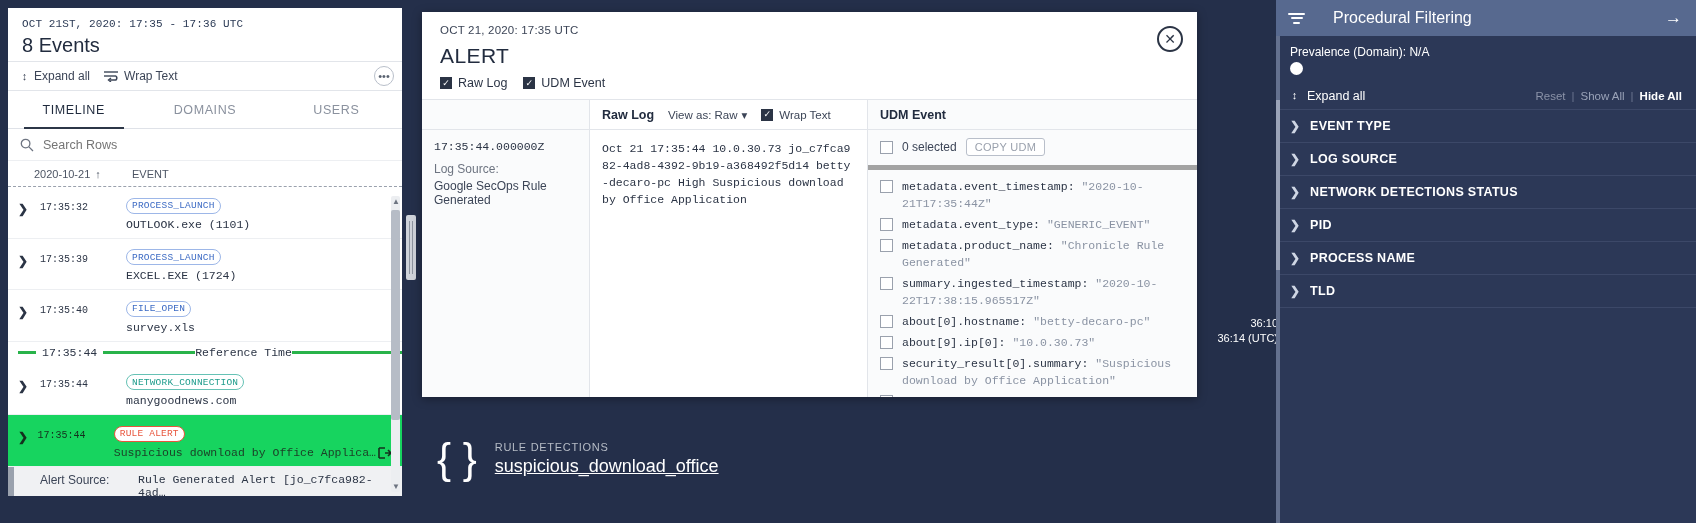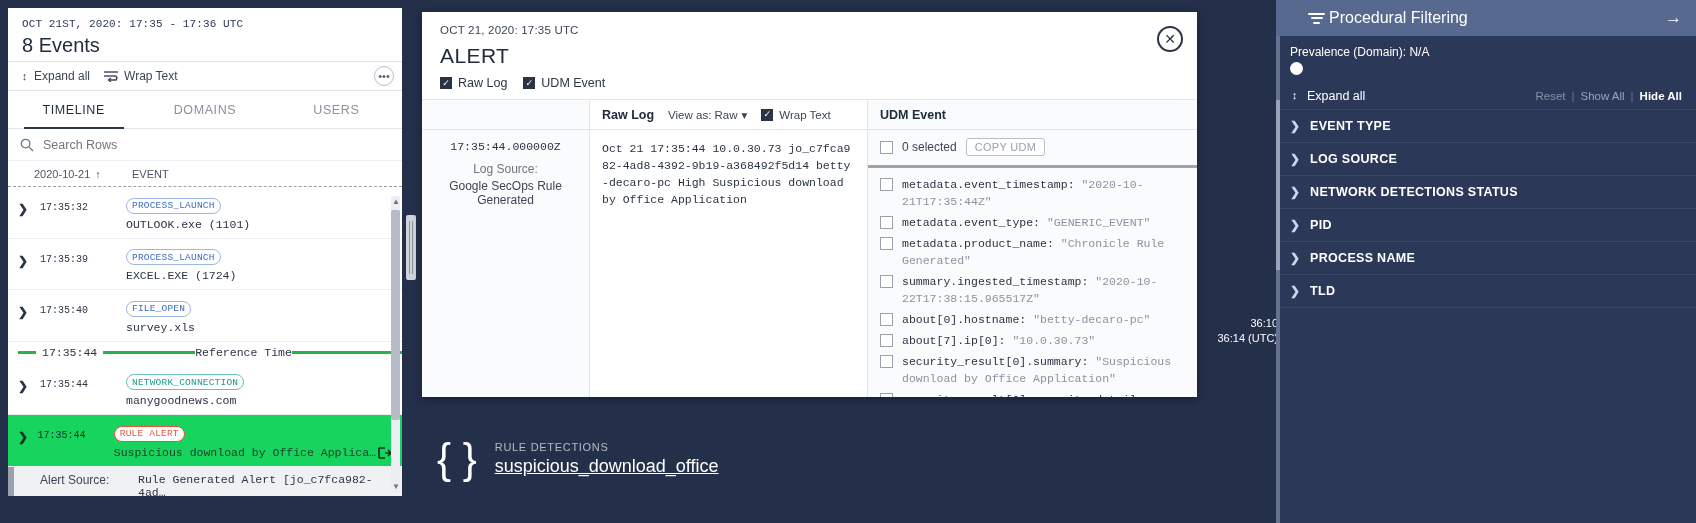--- a/index.html
+++ b/index.html
@@ -145,37 +145,37 @@
     display:flex; align-items:center; justify-content:center;
     color:#fff; font-size:9px; line-height:1;
   }
   #close-btn {
     position:absolute; right:14px; top:14px; width:26px; height:26px;
     border:2px solid #2b3445; border-radius:50%;
     display:flex; align-items:center; justify-content:center;
     font-size:14px; color:#2b3445; cursor:pointer; line-height:1;
   }
   #modal-body { flex:1; display:flex; border-top:1px solid #e2e5ea; overflow:hidden; }
-  .col-meta { width:168px; border-right:1px solid #e2e5ea; background:#fafbfc;text-align:center; }
+  .col-meta { width:168px; border-right:1px solid #e2e5ea; background:#fafbfc; }
   .col-raw  { width:278px; border-right:1px solid #e2e5ea; background:#fff; }
   .col-udm  { flex:1; background:#fafbfc; }
   .col-head-bar {
     height:30px; display:flex; align-items:center; padding:0 12px; gap:14px;
     border-bottom:1px solid #e2e5ea; font-size:12.5px; font-weight:bold; color:#222c3f;
   }
   .col-head-bar .sub { font-weight:normal; color:#3c4557; font-size:11.5px; display:flex; align-items:center; gap:4px;}
   .col-body { padding:10px 12px; }
   .meta-ts { font-family:"Liberation Mono", monospace; font-size:11.5px; color:#2b3445; }
   .meta-lbl { font-size:12px; color:#6d7481; margin-top:9px; }
   .meta-val { font-size:12px; color:#3c4557; margin-top:3px; }
   .raw-text {
     font-family:"Liberation Mono", monospace; font-size:11.5px; color:#2b3445;
     line-height:17px; word-break:break-all;
   }
-  .udm-top { display:flex; align-items:center; gap:9px; padding:8px 12px 9px 12px; border-bottom:3px solid #a3a3a3;}
+  .udm-top { display:flex; align-items:center; gap:9px; padding:8px 12px 9px 12px; border-bottom:5px solid #a3a3a3;}
   .chk-sq { width:13px; height:13px; border:1.5px solid #9aa1ad; background:#fff; }
   .udm-sel { font-size:12px; color:#3c4557; }
   .copy-btn {
     border:1px solid #b9bfca; border-radius:3px; padding:2px 8px;
     font-size:11px; color:#9aa1ad; background:#fff; cursor:pointer; letter-spacing:.3px;
   }
   .udm-list { padding:8px 12px 0 12px; }
   .udm-item { display:flex; gap:9px; align-items:flex-start; margin-bottom:4px; }
   .udm-item .chk-sq { margin-top:2px; flex:0 0 auto; }
   .udm-kv {
@@ -194,21 +194,21 @@
     font-size:18px; color:#ffffff; text-decoration:underline; margin-top:3px; cursor:pointer;
   }
 
   
   #right-panel {
     position:absolute; right:0; top:0; width:420px; height:523px;
     background:#2c3857;
   }
   #rp-head {
     height:36px; background:#57698f; display:flex; align-items:center;
-    padding:0 32px; gap:4px; position:relative;
+    padding:0 12px; gap:28px; position:relative;
   }
   #rp-head .title { font-size:16px; color:#fff; }
   #rp-head .arrow { position:absolute; right:14px; font-size:17px; color:#fff; cursor:pointer; }
   .filter-icon { display:flex; flex-direction:column; gap:2.5px; align-items:center; }
   .filter-icon i { display:block; background:#fff; height:2px; border-radius:1px; }
   #prevalence { padding:9px 14px 0 14px; }
   #prevalence .t { font-size:12px; color:#ffffff; }
   #prev-track { position:relative; height:16px; margin-top:2px; }
   #prev-dot { width:13px; height:13px; border-radius:50%; background:#fff; position:absolute; left:0; top:1px; }
   #rp-actions {
@@ -438,21 +438,21 @@
           <span class="udm-kv"><span class="udm-k">summary.ingested_timestamp:</span>
           <span class="udm-v">"2020-10-22T17:38:15.965517Z"</span></span>
         </div>
         <div class="udm-item">
           <span class="chk-sq"></span>
           <span class="udm-kv"><span class="udm-k">about[0].hostname:</span>
           <span class="udm-v">"betty-decaro-pc"</span></span>
         </div>
         <div class="udm-item">
           <span class="chk-sq"></span>
-          <span class="udm-kv"><span class="udm-k">about[7].ip[0]:</span>
+          <span class="udm-kv"><span class="udm-k">about[9].ip[0]:</span>
           <span class="udm-v">"10.0.30.73"</span></span>
         </div>
         <div class="udm-item">
           <span class="chk-sq"></span>
           <span class="udm-kv"><span class="udm-k">security_result[0].summary:</span>
           <span class="udm-v">"Suspicious download by Office Application"</span></span>
         </div>
         <div class="udm-item">
           <span class="chk-sq"></span>
           <span class="udm-kv"><span class="udm-k">security_result[0].severity_details:</span>

